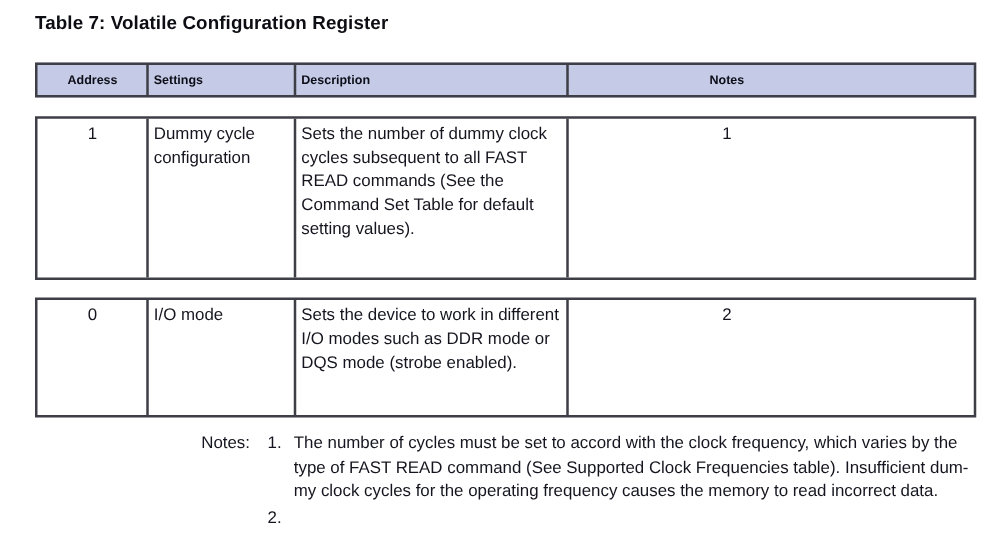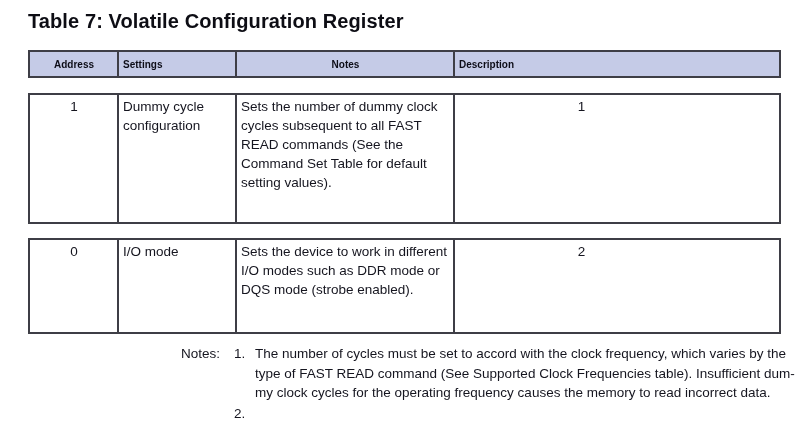--- a/index.html
+++ b/index.html
@@ -12,21 +12,21 @@
     position:relative;
     width:800px;height:433px;
     background:#fff;
     font-family:"Liberation Sans","DejaVu Sans",sans-serif;
     color:var(--text);
     overflow:hidden;
   }
   .title{
     position:absolute;left:28px;top:10px;
     margin:0;
-    font-size:20px;font-weight:bold;
+    font-size:15px;font-weight:bold;
     letter-spacing:.1px;
     color:#0d0d14;
   }
   
   .tbox{
     position:absolute;left:28px;width:753px;
     box-sizing:border-box;
     border:2px solid var(--border);
     display:grid;
     grid-template-columns:89px 118px 218px 252px 1fr;
@@ -48,43 +48,43 @@
     padding-top:0;padding-bottom:0;
     color:#0d0d18;
   }
   .center{text-align:center;}
   .thead .center{justify-content:center;}
   .multiline{white-space:pre-line;}
   
   .notes{
     position:absolute;left:155px;top:344px;
     display:flex;
-    font-size:13.5px;line-height:19.5px;margin-left:20px;
+    font-size:13.5px;line-height:19.5px;
   }
   .notes-label{
     width:45px;text-align:right;
     margin-right:14px;
     flex:none;
   }
   .note-item{display:flex;margin-bottom:1px;}
   .note-num{width:21px;flex:none;}
   .note-text{white-space:pre;}
 </style>
 </head>
 <body>
 
 <div class="page">
 
   <h1 class="title">Table 7: Volatile Configuration Register</h1>
 
   <div class="tbox thead">
     <div class="c center">Address</div>
     <div class="c">Settings</div>
+    <div class="c">Description</div>
     <div class="c center">Notes</div>
-    <div class="c">Description</div>
   </div>
 
   <div class="tbox trow1">
     <div class="c center">1</div>
     <div class="c">Dummy cycle configuration</div>
     <div class="c">Sets the number of dummy clock cycles subsequent to all FAST READ commands (See the Command Set Table for default setting values).</div>
     <div class="c center">1</div>
   </div>
 
   <div class="tbox trow2">

